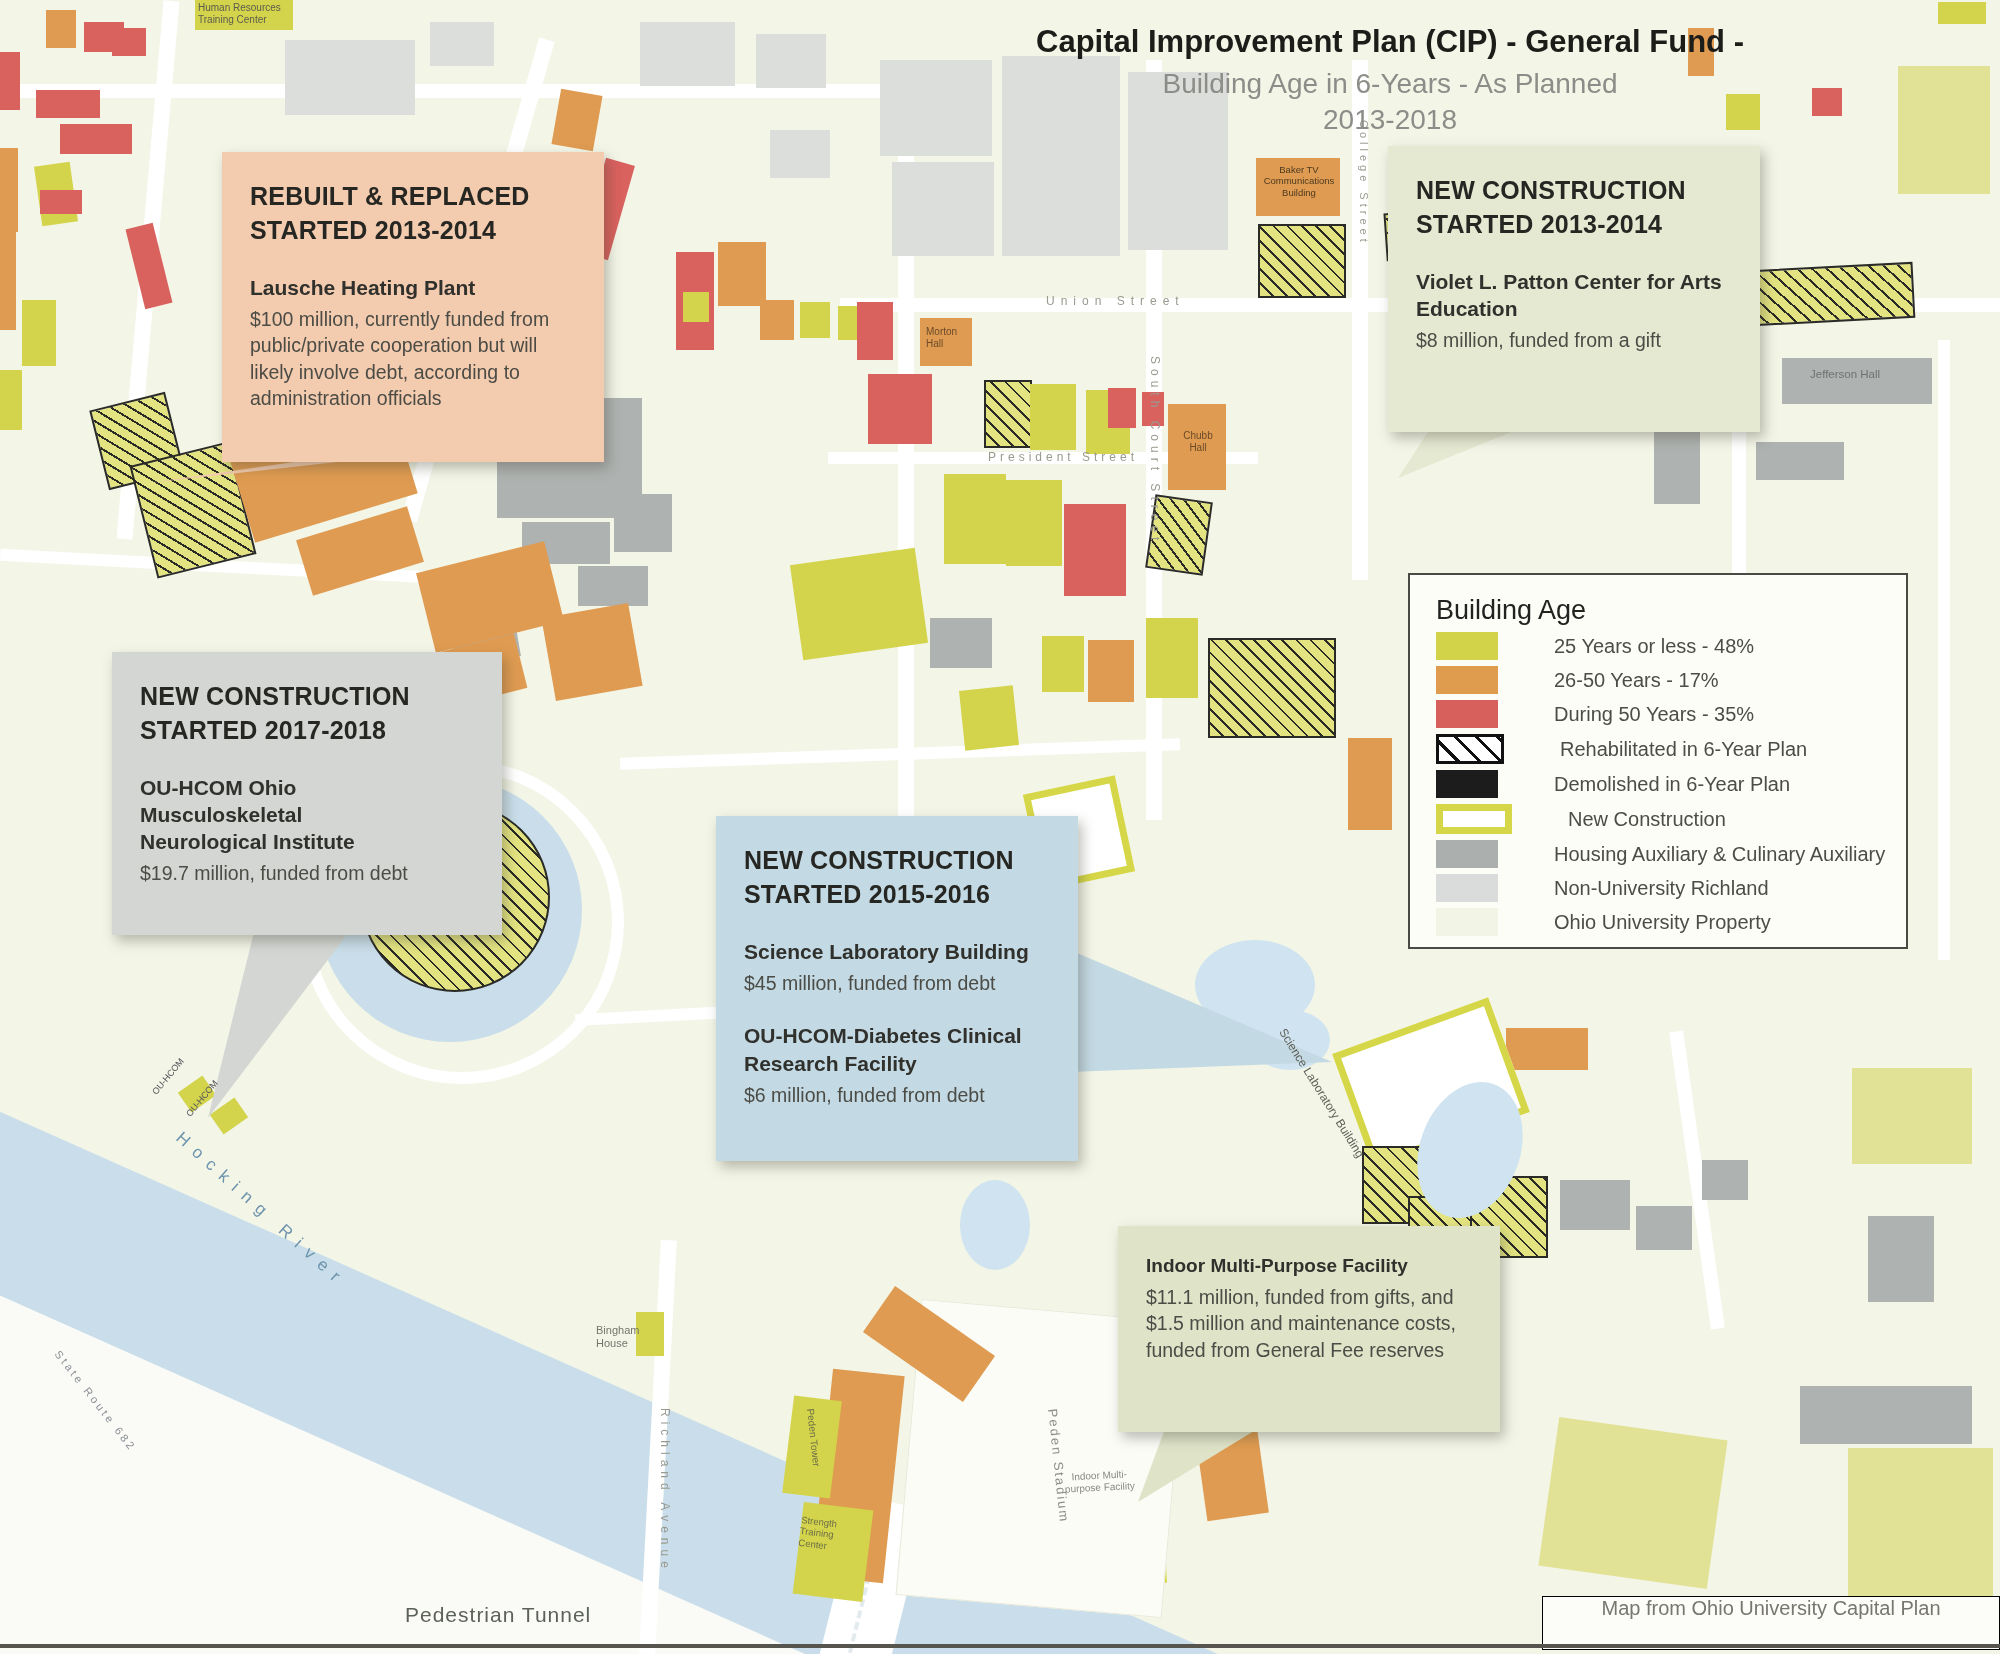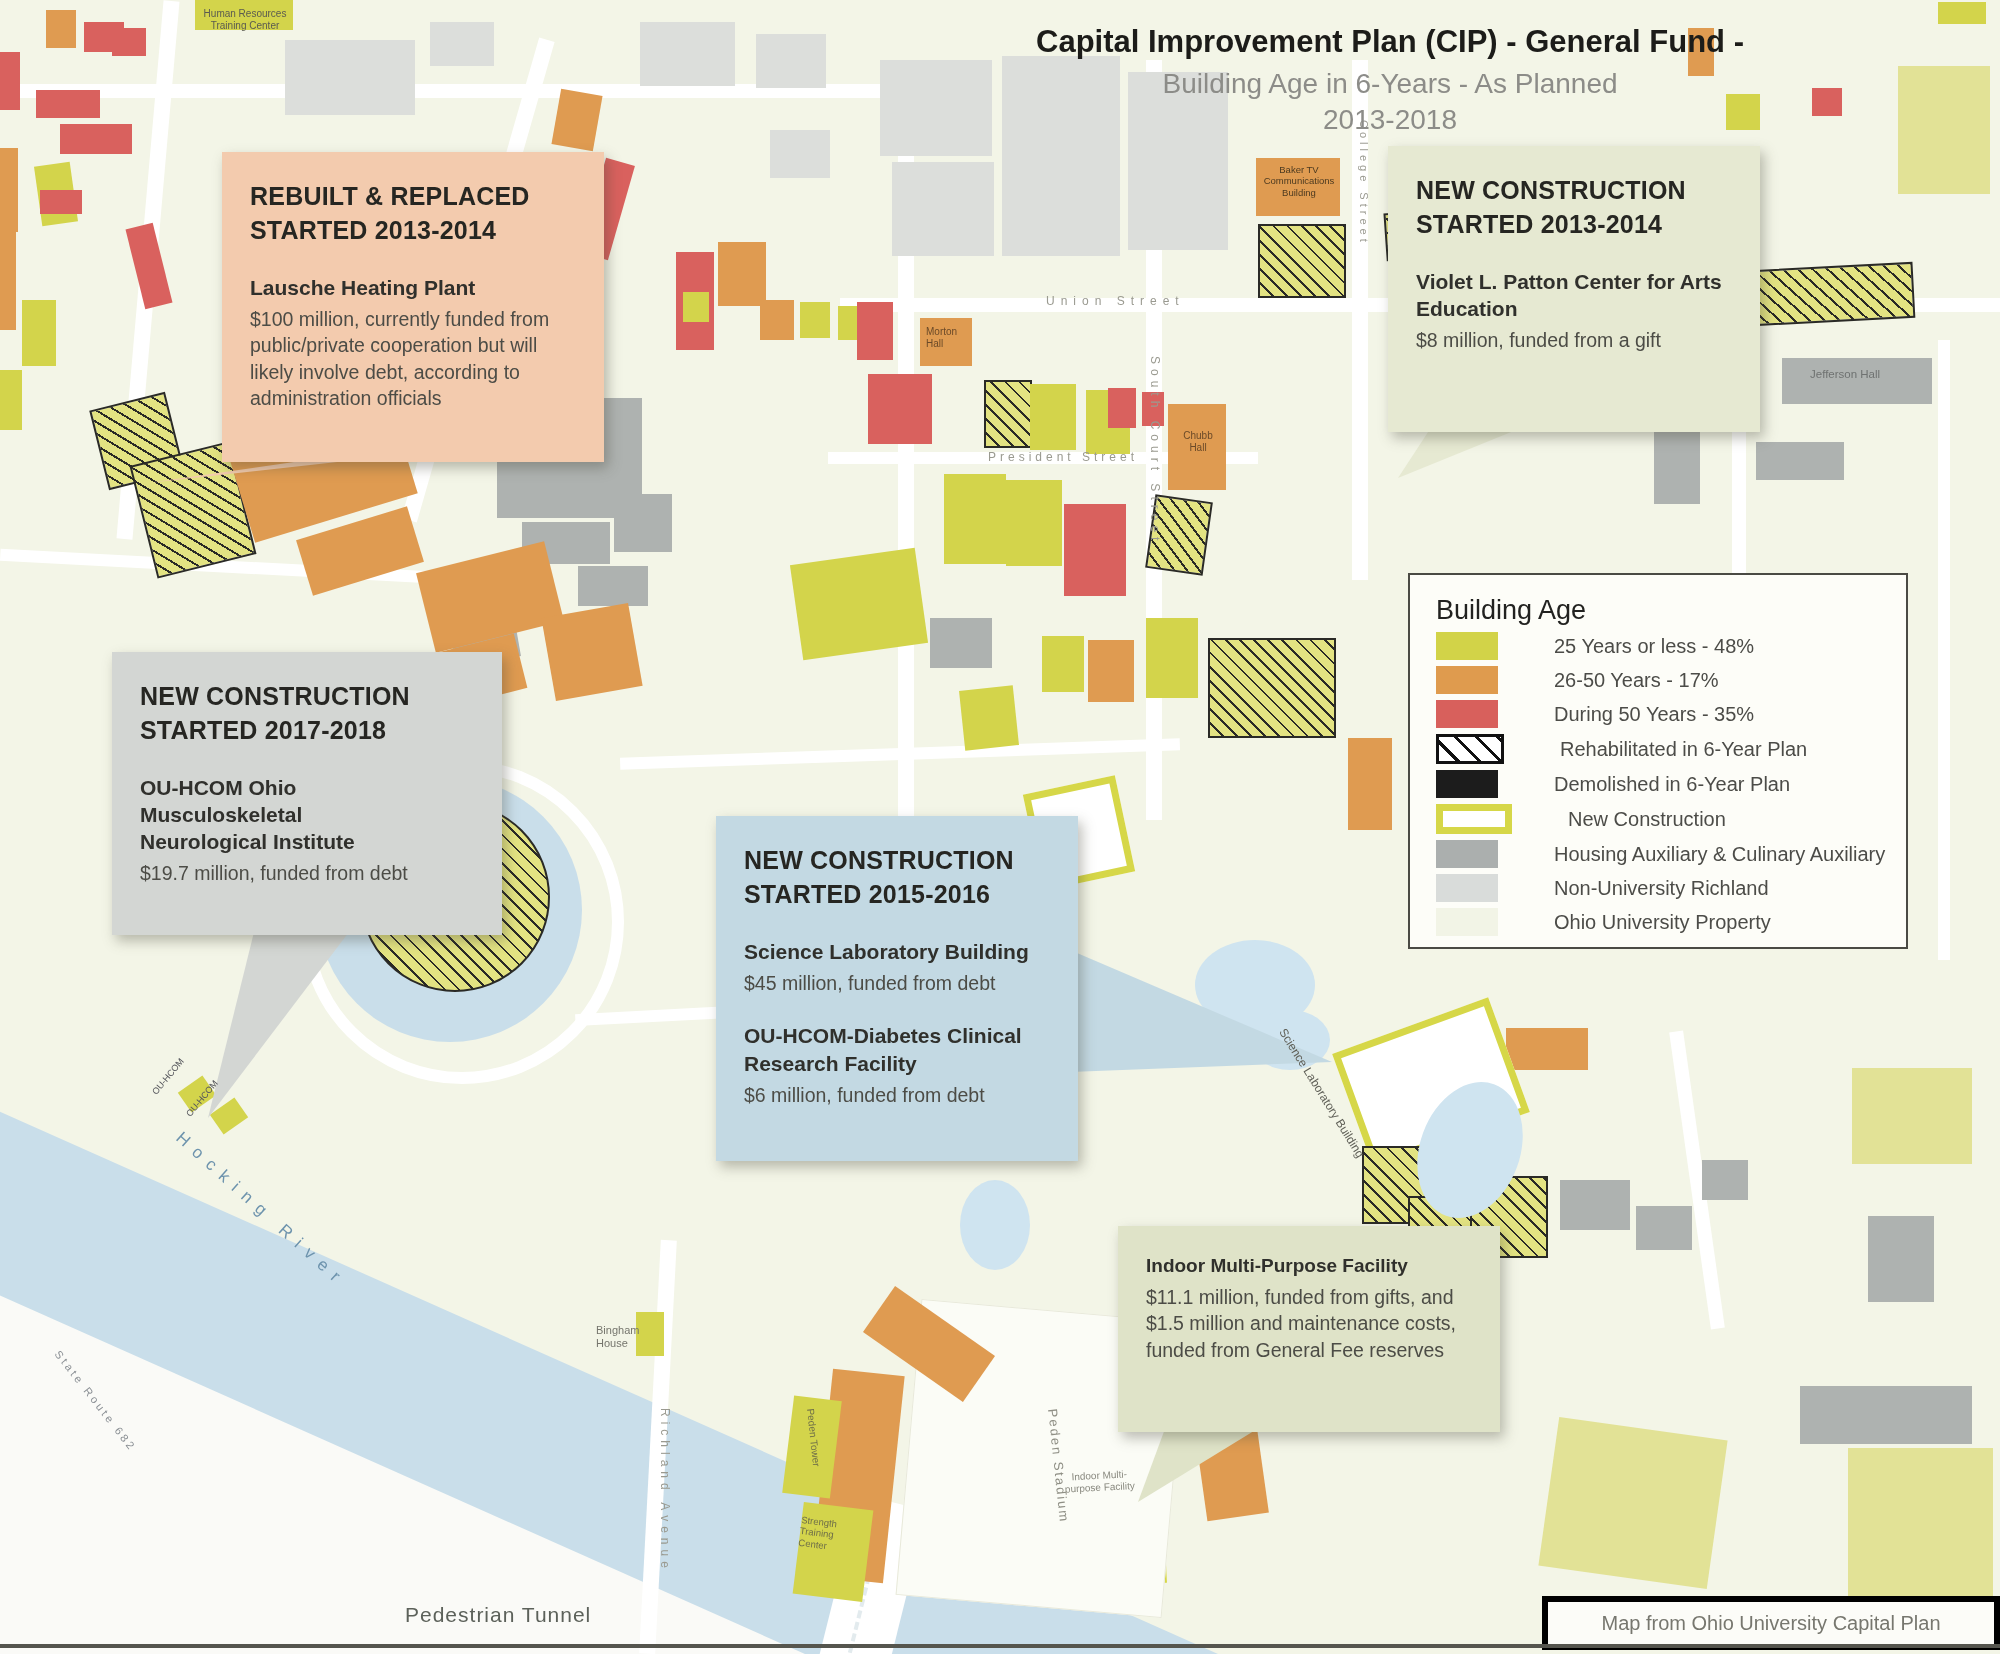--- a/index.html
+++ b/index.html
@@ -46,21 +46,21 @@
   .sw-nc{background:#fff;border:7px solid #d6d748;height:16px}
   .sw-g{background:#abafae}
   .sw-lg{background:#d9dcda}
   .sw-p{background:#f2f4e6}
   .lg-label{margin-left:56px;font-size:20px;color:#4c4c48;white-space:nowrap}
   .titleblock{position:absolute;left:980px;top:24px;width:820px;text-align:center}
   .t1{font-size:31px;font-weight:bold;color:#1c1c19}
   .t2{font-size:28px;color:#8c8c88;margin-top:8px}
   .t3{font-size:28px;color:#8c8c88;margin-top:4px}
   .attrib{position:absolute;left:1542px;top:1596px;width:458px;height:54px;
-          background:#fcfcf8;border:6px solid #000000;display:flex;align-items:center;
+          background:#fcfcf8;border:1px solid #000000;display:flex;align-items:flex-start;
           justify-content:center;font-size:20px;color:#77776f;box-sizing:border-box}
   .bottomline{position:absolute;left:0;top:1644px;width:2000px;height:4px;background:#55554e}
   .dash{position:absolute;border-left:4px dashed #e3ebee}
 </style>
 </head>
 <body>
 
 <div class="stage">
 
   <div class="band" style="left:-80px;top:1205px;width:1950px;height:650px;background:#fafaf7;transform:rotate(24deg)"></div>
@@ -222,21 +222,21 @@
   <div class="lbl wrap" style="left:802px;top:1514px;width:64px;font-size:9.5px;color:#6e6e48;transform:rotate(7deg)">Strength Training Center</div>
   <div class="lbl wrap" style="left:596px;top:1324px;width:62px;font-size:11px;color:#75756d">Bingham House</div>
   <div class="lbl" style="left:672px;top:1408px;transform:rotate(90deg);font-size:12px;letter-spacing:5px;color:#9a9a90">Richland Avenue</div>
   <div class="lbl" style="left:62px;top:1348px;transform:rotate(52deg);font-size:11px;letter-spacing:3px;color:#8a8f94">State Route 682</div>
   <div class="lbl" style="left:1162px;top:356px;transform:rotate(90deg);font-size:12px;letter-spacing:5px;color:#9a9a90">South Court Street</div>
   <div class="lbl" style="left:988px;top:450px;font-size:12px;letter-spacing:4px;color:#9a9a90">President Street</div>
   <div class="lbl" style="left:1046px;top:294px;font-size:12px;letter-spacing:6px;color:#9a9a90">Union Street</div>
   <div class="lbl" style="left:1370px;top:120px;transform:rotate(90deg);font-size:11px;letter-spacing:4px;color:#9a9a90">College Street</div>
   <div class="lbl" style="left:1810px;top:368px;font-size:11.5px;color:#6f7271">Jefferson Hall</div>
   <div class="lbl wrap" style="left:1262px;top:164px;width:74px;font-size:9.5px;color:#4c3a20;text-align:center">Baker TV Communications Building</div>
-  <div class="lbl wrap" style="left:198px;top:8px;width:94px;font-size:10px;color:#5b5b50;text-align:center">Human Resources Training Center</div>
+  <div class="lbl wrap" style="left:198px;top:2px;width:94px;font-size:10px;color:#5b5b50;text-align:left">Human Resources Training Center</div>
   <div class="lbl" style="left:1288px;top:1026px;transform:rotate(58deg);font-size:12px;color:#5f5f57">Science Laboratory Building</div>
   <div class="lbl wrap" style="left:1176px;top:430px;width:44px;font-size:10px;color:#6b4a28;text-align:center">Chubb Hall</div>
   <div class="lbl wrap" style="left:926px;top:326px;width:42px;font-size:10px;color:#6b4a28;text-align:left">Morton Hall</div>
   <div class="lbl wrap" style="left:1058px;top:1472px;width:82px;font-size:10px;color:#8a8a80;text-align:center;transform:rotate(-3deg)">Indoor Multi-purpose Facility</div>
   <div class="lbl" style="left:150px;top:1090px;transform:rotate(-50deg);font-size:9px;color:#55565c">OU-HCOM</div>
   <div class="lbl" style="left:184px;top:1112px;transform:rotate(-50deg);font-size:9px;color:#55565c">OU-HCOM</div>
 
   <div class="callout pink" style="left:222px;top:152px;width:382px;min-height:310px">
     <div class="co-h">
       <div>REBUILT &amp; REPLACED</div>

